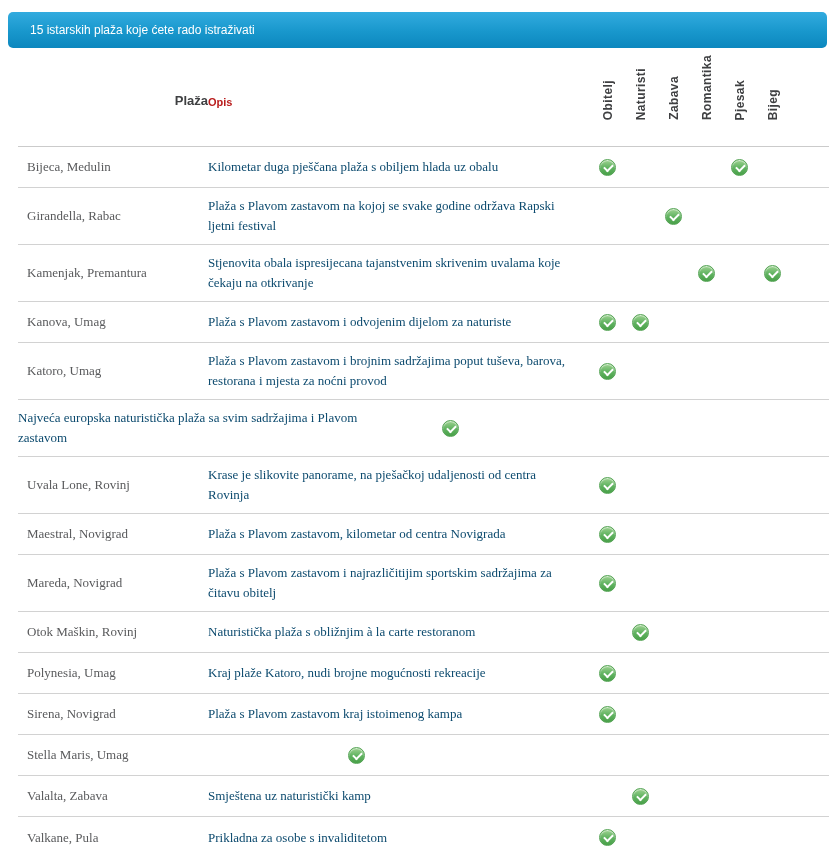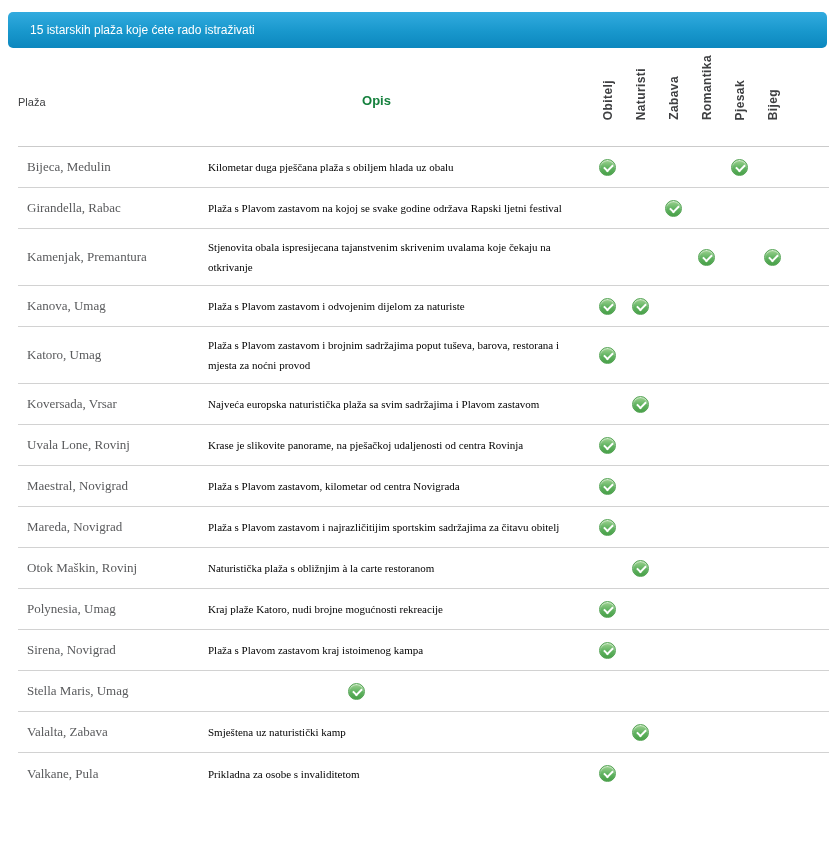--- a/index.html
+++ b/index.html
@@ -9,32 +9,32 @@
   .title-bar {
     margin:12px 8px 0 8px; height:36px; border-radius:5px;
     background:linear-gradient(180deg,#32abdf 0%,#1897cc 55%,#0c87be 100%);
     color:#ffffff; font-size:12px; line-height:36px; padding-left:22px;
     white-space:nowrap; overflow:hidden;
   }
 
   .beach-table { margin:0 6px 0 18px; }
 
   .thead { display:flex; align-items:flex-end; height:99px; border-bottom:1px solid #cbcbcb; }
-  .th-beach { width:190px; text-align:left; font-weight:normal; font-size:11px;
+  .th-beach { width:190px; text-align:right; font-weight:bold; font-size:13px;
     color:#3f4042; padding-bottom:38px; }
-  .th-desc { width:383px; text-align:center; font-weight:bold; font-size:13px;
-    color:#15803d; padding-bottom:38px; padding-right:46px; }
+  .th-desc { width:383px; text-align:left; font-weight:bold; font-size:11px;
+    color:#b91c1c; padding-bottom:38px; padding-right:46px; }
   .th-cat { width:33px; display:flex; justify-content:center; padding-bottom:26px; }
   .th-cat span { writing-mode:vertical-rl; transform:rotate(180deg);
     font-weight:bold; font-size:12px; color:#3f4042; letter-spacing:0.4px; white-space:nowrap; }
 
   .row { display:flex; align-items:center; border-bottom:1px solid #d2d2d2; min-height:41px; padding:8px 0;font-family:Liberation Serif, serif; }
   .row:last-child { border-bottom:none; }
   .cell-beach { width:190px; padding-left:9px; font-size:13px; color:#595a5c; line-height:20px; }
-  .cell-desc  { width:383px; font-size:11px; color:#000000; line-height:20px; padding-right:14px; }
+  .cell-desc  { width:383px; font-size:13px; color:#0c4a6e; line-height:20px; padding-right:14px; }
   .cell-check { width:33px; display:flex; justify-content:center; align-items:center; align-self:center; }
   .spacer { flex:1; }
 
   .check-icon {
     width:17px; height:17px; border-radius:50%;
     background:linear-gradient(180deg,#9ed291 0%,#62b462 50%,#48a048 100%);
     border:1px solid #55a455;
     box-shadow:inset 0 1px 1px rgba(255,255,255,0.65);
   }
   .check-icon::after {
@@ -140,21 +140,20 @@
           <span class="check-icon"></span>
         </div>
         <div class="cell-check"></div>
         <div class="cell-check"></div>
         <div class="cell-check"></div>
         <div class="cell-check"></div>
         <div class="cell-check"></div>
         <div class="spacer"></div>
       </div>
       <div class="row">
-        <div class="cell-beach">Koversada, Vrsar</div>
         <div class="cell-desc">Najveća europska naturistička plaža sa svim sadržajima i Plavom zastavom</div>
         <div class="cell-check"></div>
         <div class="cell-check">
           <span class="check-icon"></span>
         </div>
         <div class="cell-check"></div>
         <div class="cell-check"></div>
         <div class="cell-check"></div>
         <div class="cell-check"></div>
         <div class="spacer"></div>

